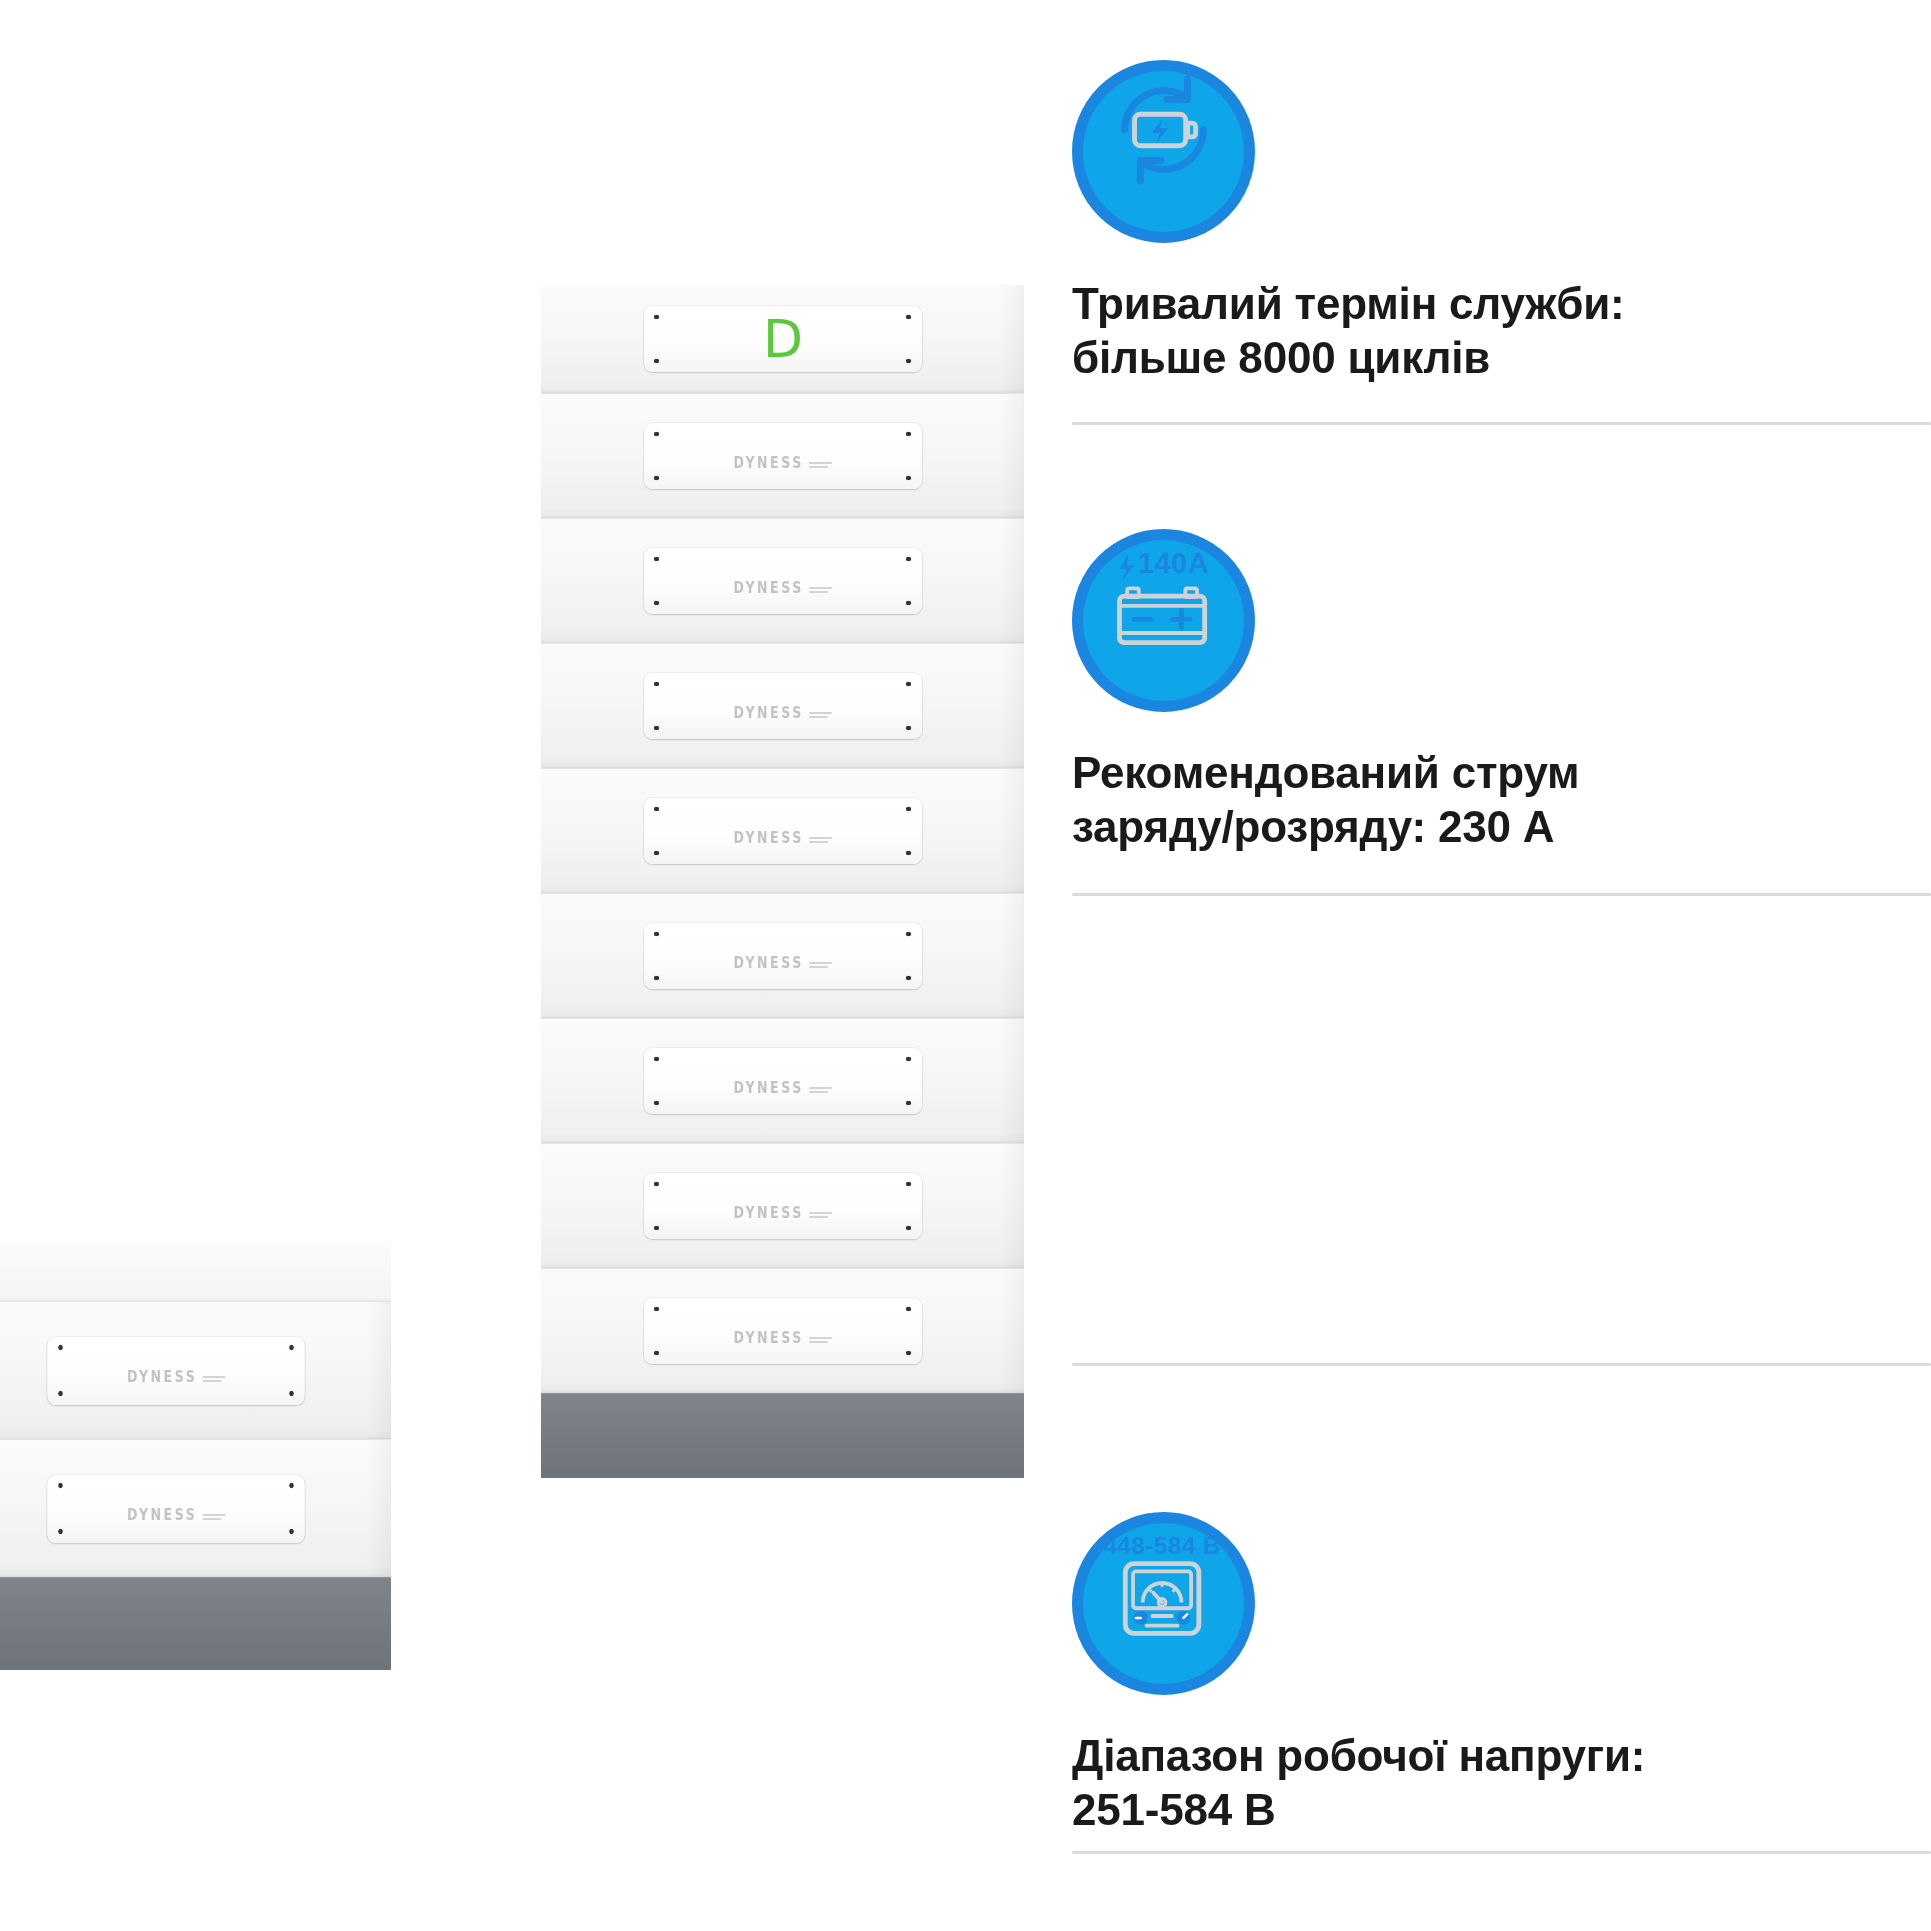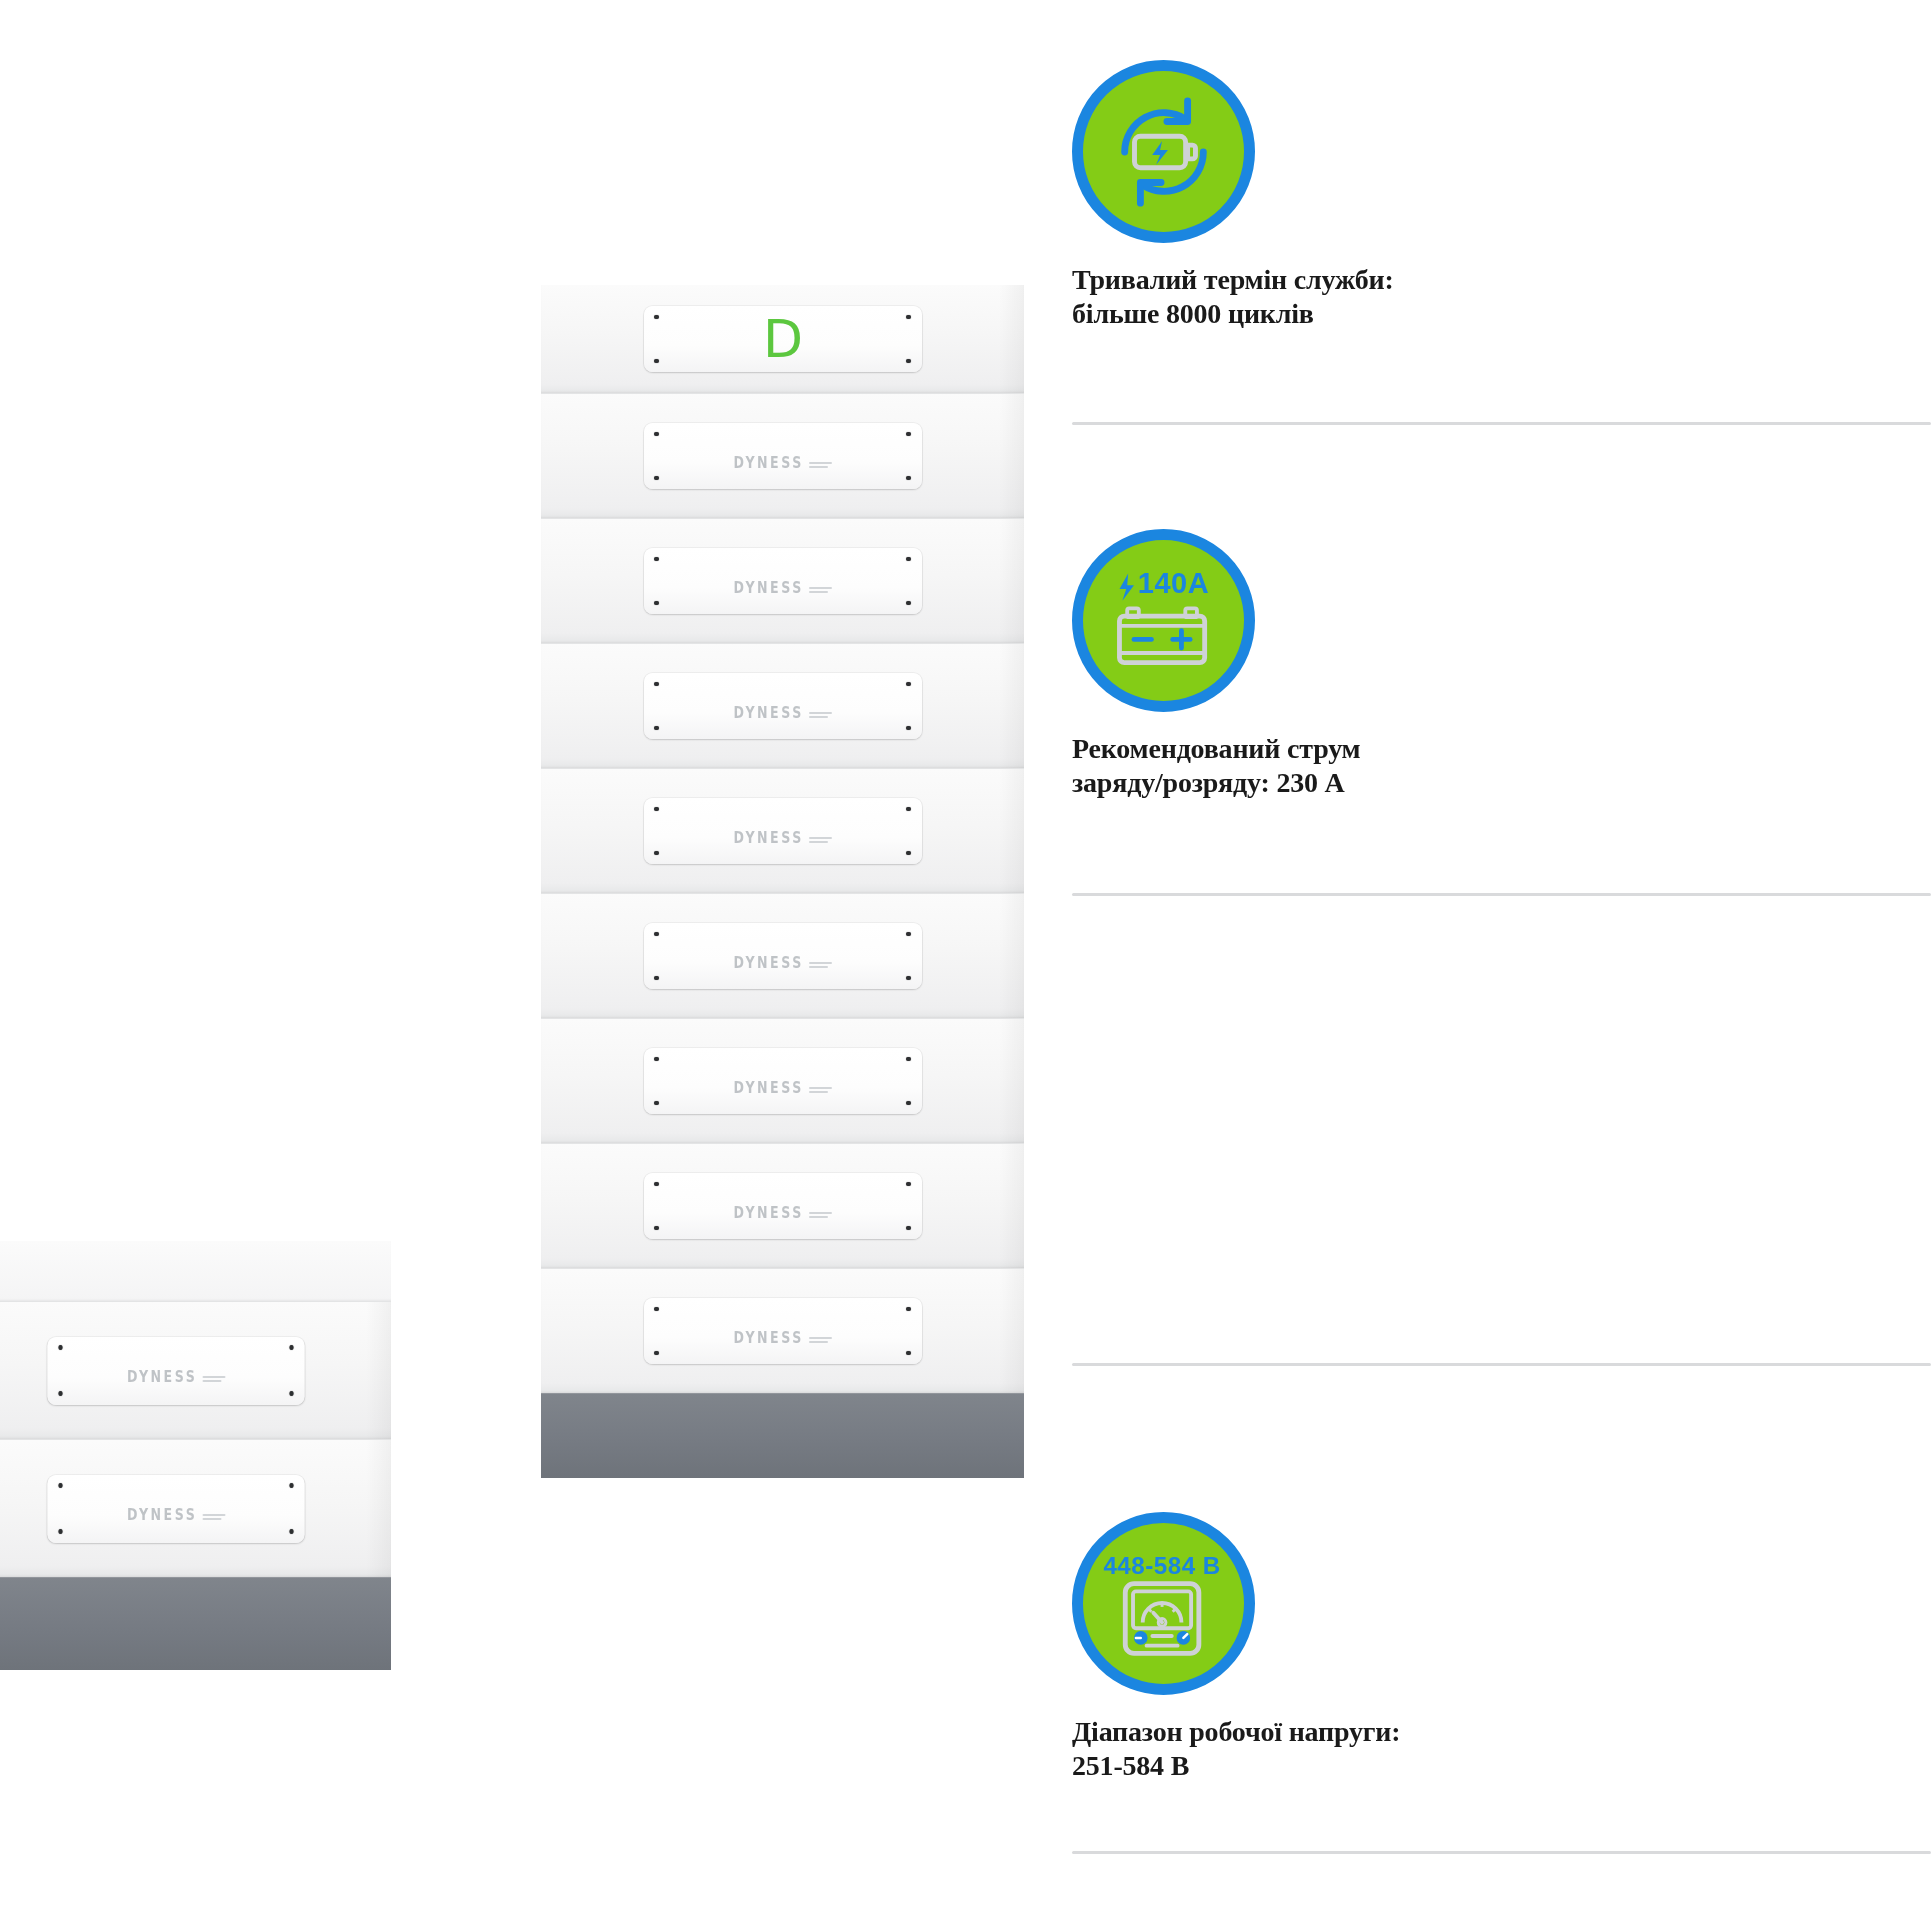--- a/index.html
+++ b/index.html
@@ -77,29 +77,29 @@
   #short-stack .mod{height:137px;}
   #short-stack .plate{width:257px;height:68px;}
   #short-stack .base{height:93px;}
 
   
   #features{position:absolute;left:1072px;top:0;width:859px;height:1931px;}
   .feature{position:absolute;left:0;width:859px;}
   .icon-circle{
     position:relative;width:183px;height:183px;border-radius:50%;
     border:11.6px solid #1b86e0;
-    background:#84cc16;
+    background:#0ea5e9;
     box-sizing:border-box;
-    display:flex;align-items:center;justify-content:center;
+    display:flex;align-items:flex-start;justify-content:center;
   }
   .icon-circle svg{display:block;}
   .feature-text{
-    margin-top:20px;
-    font-size:28px;line-height:1.22;font-weight:700;color:#1a1a1a;
-    letter-spacing:-0.2px;white-space:pre-line;font-family:Liberation Serif, serif;
+    margin-top:34px;
+    font-size:44px;line-height:1.22;font-weight:700;color:#1a1a1a;
+    letter-spacing:-0.2px;white-space:pre-line;
   }
   .divider{
     position:absolute;left:0;width:859px;height:2.9px;
     background:#d9dadc;border-radius:1.9px;
   }
 </style>
 </head>
 <body>
 
 <div id="product-area">

